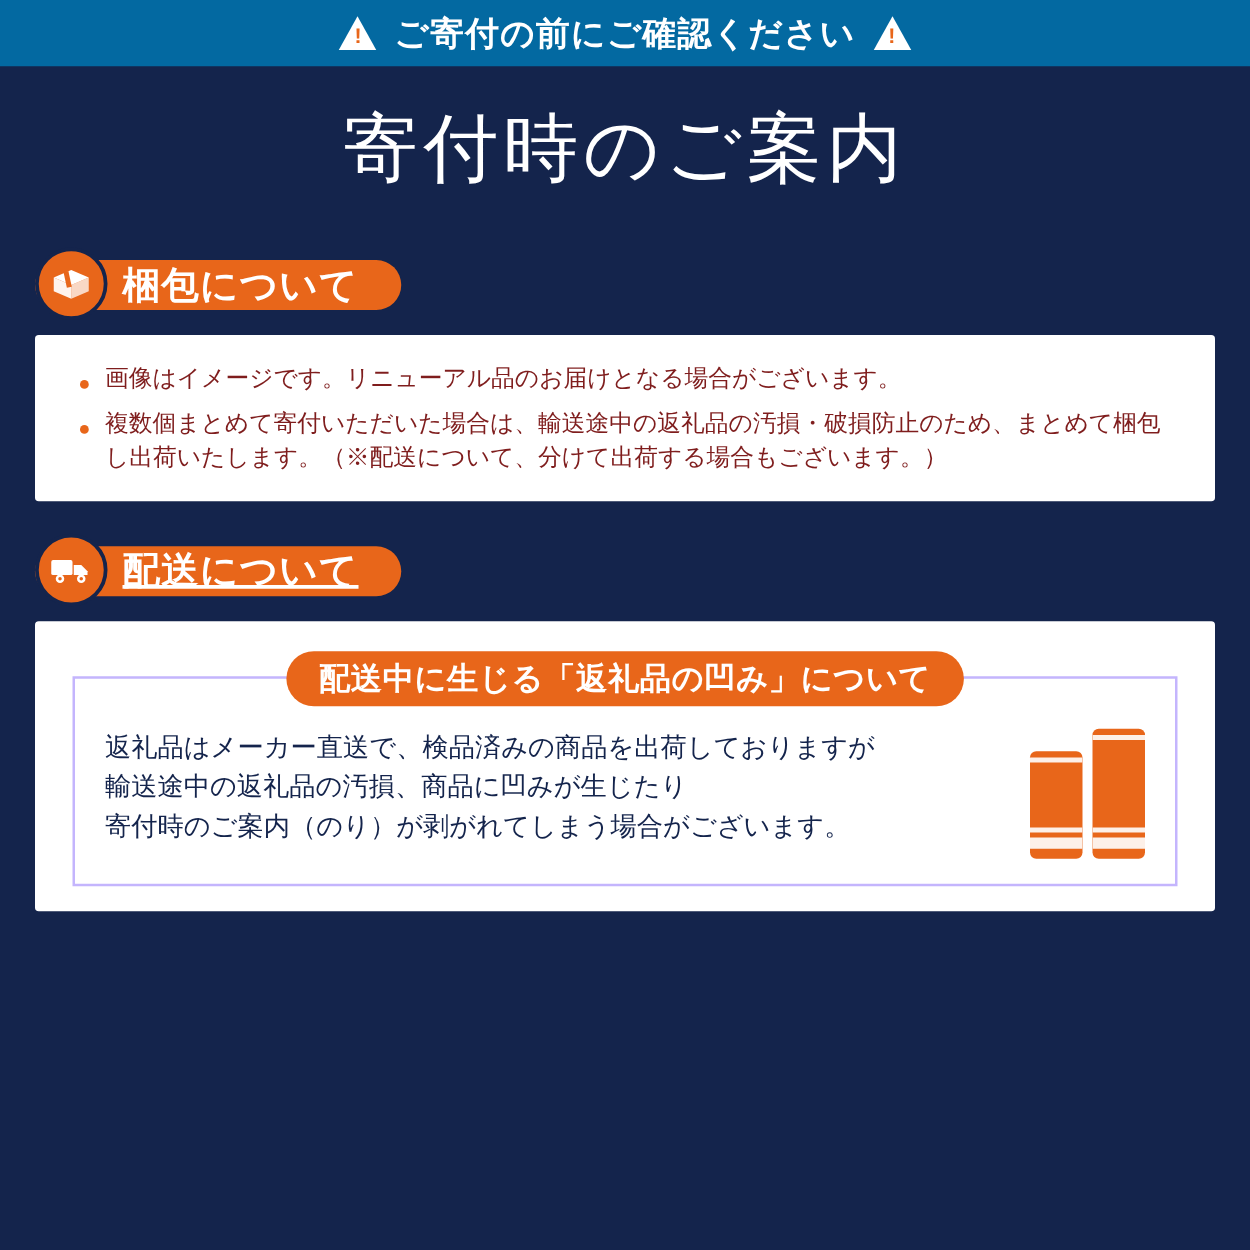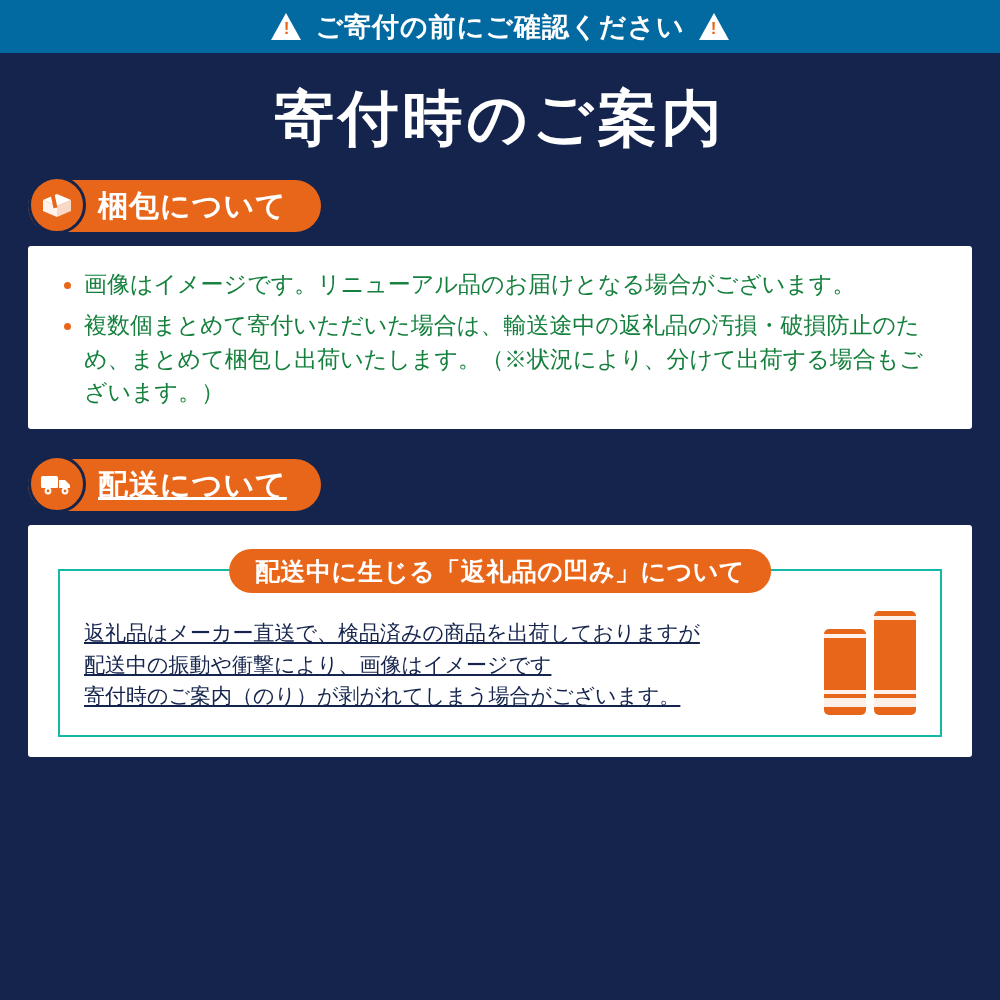--- a/index.html
+++ b/index.html
@@ -55,43 +55,43 @@
     font-size: 27px;
     font-weight: bold;
     letter-spacing: 1px;
     color: #ffffff;
   }
 
   
   .main-title {
     text-align: center;
     font-size: 60px;
-    font-weight: bold;
+    font-weight: normal;
     letter-spacing: 4px;
     margin-top: 26px;
-    margin-bottom: 16px;
+    margin-bottom: 38px;
     color: #ffffff;
   }
 
   
   .section {
     margin: 0 28px;
   }
   .section-head {
     display: flex;
     align-items: center;
     position: relative;
     height: 60px;
   }
   .pill {
     display: flex;
     align-items: center;
     background: #e8661a;
     border-radius: 30px;
-    height: 52px;
+    height: 40px;
     padding: 0 34px 0 70px;
     position: relative;
   }
   .pill-label {
     font-size: 30px;
     font-weight: bold;
     color: #ffffff;
     letter-spacing: 1px;
     white-space: nowrap;
   }
@@ -116,45 +116,44 @@
     background: #ffffff;
     color: #14244c;
     border-radius: 3px;
     margin: 10px 28px 0 28px;
     padding: 22px 30px 20px 30px;
   }
   ul.bullets { list-style: none; }
   ul.bullets li {
     position: relative;
     padding-left: 26px;
-    font-size: 23px;
+    font-size: 19px;
     line-height: 1.45;
     margin-bottom: 8px;
-    color: #15803d;
+    color: #7f1d1d;
     letter-spacing: 0px;
   }
   ul.bullets li:last-child { margin-bottom: 0; }
   ul.bullets li::before {
     content: "";
     position: absolute;
     left: 6px;
     top: 14px;
     width: 7px;
     height: 7px;
     border-radius: 50%;
     background: #e8661a;
   }
 
   
   .subpanel {
-    border: 2px solid #14b8a6;
+    border: 2px solid #c4b5fd;
     margin-top: 22px;
     position: relative;
     padding: 40px 24px 18px 24px;
-    text-decoration: underline;
   }
   .subpanel-pill {
     position: absolute;
     top: -22px;
     left: 50%;
     transform: translateX(-50%);
     background: #e8661a;
     border-radius: 24px;
     height: 44px;
     display: flex;
@@ -163,21 +162,21 @@
     white-space: nowrap;
   }
   .subpanel-pill span {
     font-size: 25px;
     font-weight: bold;
     color: #ffffff;
     letter-spacing: 0.5px;
   }
   .subpanel-body {
     display: flex;
-    align-items: center;
+    align-items: flex-start;
     justify-content: space-between;
     gap: 10px;
   }
   .subpanel-text p {
     font-size: 21px;
     line-height: 1.5;
     color: #14244c;
   }
   .cans { display: flex; align-items: flex-end; gap: 8px; padding-bottom: 2px; }
   .can {
@@ -239,21 +238,21 @@
         <polygon points="30,9 16,15 16,26 30,20" fill="#ffffff" opacity="0.75"></polygon>
         <rect x="11" y="4" width="4" height="13" fill="#e8661a" transform="rotate(-12 13 10)"></rect>
       </svg>
     </div>
   </div>
 </div>
 
 <div class="card">
   <ul class="bullets">
     <li>画像はイメージです。リニューアル品のお届けとなる場合がございます。</li>
-    <li>複数個まとめて寄付いただいた場合は、輸送途中の返礼品の汚損・破損防止のため、まとめて梱包し出荷いたします。（※状況により、分けて出荷する場合もございます。）</li>
+    <li>複数個まとめて寄付いただいた場合は、輸送途中の返礼品の汚損・破損防止のため、まとめて梱包し出荷いたします。（※配送について、分けて出荷する場合もございます。）</li>
   </ul>
 </div>
 
 <div class="section" style="margin-top:26px;text-decoration:underline;">
   <div class="section-head">
     <div class="pill">
       <span class="pill-label">配送について</span>
     </div>
     <div class="badge-circle">
       <svg width="34" height="24" viewBox="0 0 34 24" aria-hidden="true">
@@ -270,21 +269,21 @@
 
 <div class="card">
 
   <div class="subpanel">
     <div class="subpanel-pill">
       <span>配送中に生じる「返礼品の凹み」について</span>
     </div>
     <div class="subpanel-body">
       <div class="subpanel-text">
         <p>返礼品はメーカー直送で、検品済みの商品を出荷しておりますが</p>
-        <p>配送中の振動や衝撃により、画像はイメージです</p>
+        <p>輸送途中の返礼品の汚損、商品に凹みが生じたり</p>
         <p>寄付時のご案内（のり）が剥がれてしまう場合がございます。</p>
       </div>
       <div class="cans">
         <div class="can small">
             <div class="band2"></div>
           </div>
         <div class="can tall">
             <div class="band2"></div>
           </div>
       </div>

